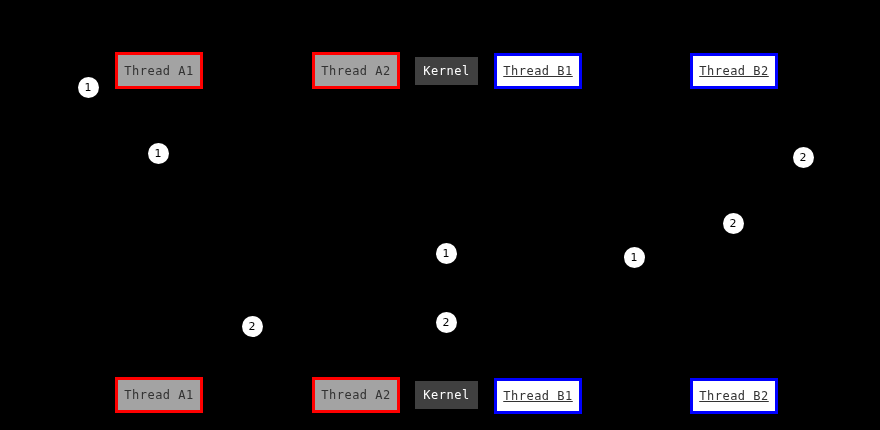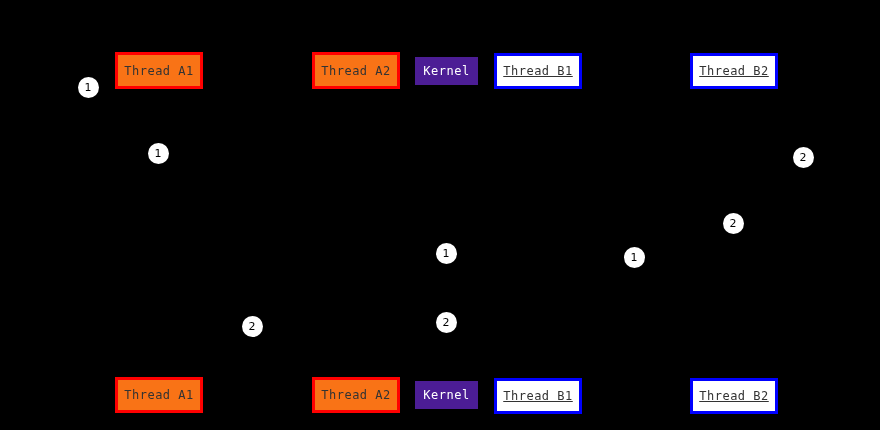--- a/index.html
+++ b/index.html
@@ -18,32 +18,32 @@
   .node-box {
     position: absolute;
     box-sizing: border-box;
     display: flex;
     align-items: center;
     justify-content: center;
     white-space: nowrap;
     letter-spacing: 0.5px;
   }
   .node-box.red {
-    background: #f97316;
+    background: #a3a3a3;
     border: 3px solid #ff0000;
     color: #333333;
   }
   .node-box.blue {
     background: #ffffff;
     border: 3px solid #0000ff;
     color: #333333;
     text-decoration: underline;
   }
   .node-box.solid-blue {
-    background: #4c1d95;
+    background: #404040;
     border: 0 solid #0000ff;
     color: #ffffff;
   }
   .lifeline {
     position: absolute;
     width: 1px;
     background: #000000;
   }
   .edge {
     position: absolute;

